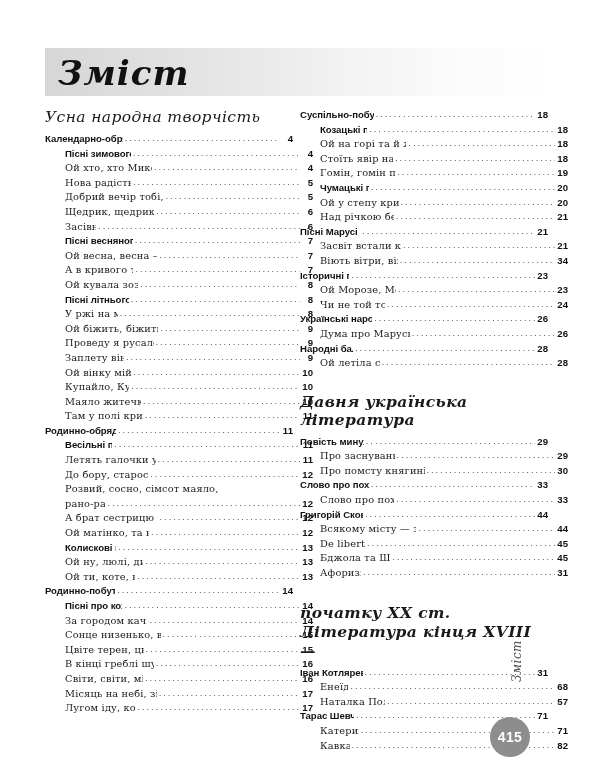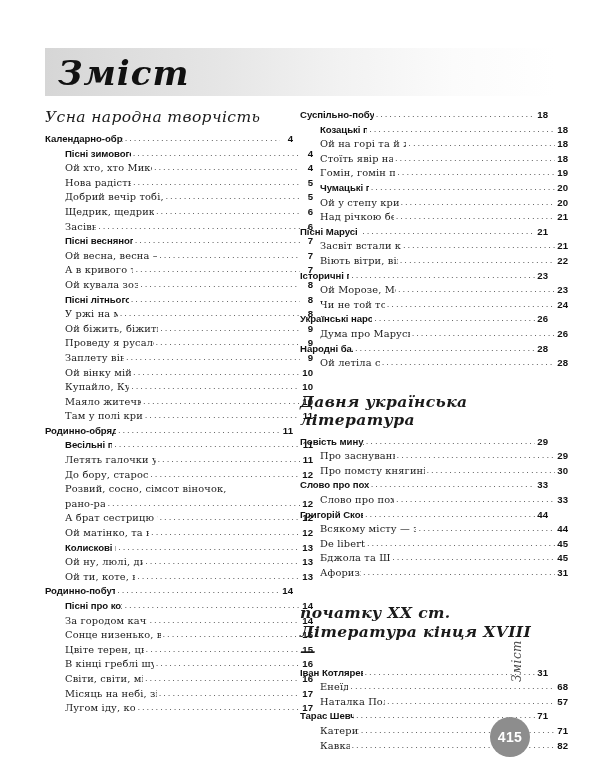--- a/index.html
+++ b/index.html
@@ -306,21 +306,21 @@
             <span class="label">Летять галочки у три рядочки</span>
             <span class="dots"></span>
             <span class="pg">11</span>
           </div>
           <div class="row lvl3">
             <span class="label">До бору, старости, до бору</span>
             <span class="dots"></span>
             <span class="pg">12</span>
           </div>
           <div class="row lvl3 nodots nopage">
-            <span class="label">Розвий, сосно, сімсот віночок,</span>
+            <span class="label">Розвий, сосно, сімсот маяло,</span>
             <span class="dots"></span>
           </div>
           <div class="row lvl3 cont">
             <span class="label">рано-рано</span>
             <span class="dots"></span>
             <span class="pg">12</span>
           </div>
           <div class="row lvl3">
             <span class="label">А брат сестрицю та й розплітає</span>
             <span class="dots"></span>
@@ -441,21 +441,21 @@
             <span class="pg">21</span>
           </div>
           <div class="row lvl3">
             <span class="label">Засвіт встали козаченьки</span>
             <span class="dots"></span>
             <span class="pg">21</span>
           </div>
           <div class="row lvl3">
             <span class="label">Віють вітри, віють буйні</span>
             <span class="dots"></span>
-            <span class="pg">22</span>
+            <span class="pg">34</span>
           </div>
           <div class="row lvl1">
             <span class="label">Історичні пісні</span>
             <span class="dots"></span>
             <span class="pg">23</span>
           </div>
           <div class="row lvl3">
             <span class="label">Ой Морозе, Морозенку</span>
             <span class="dots"></span>
             <span class="pg">23</span>

